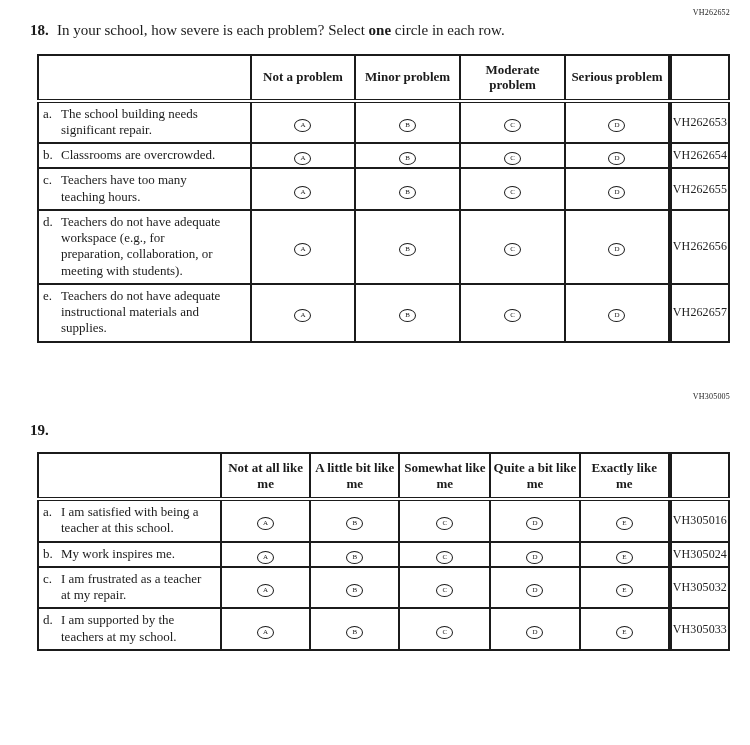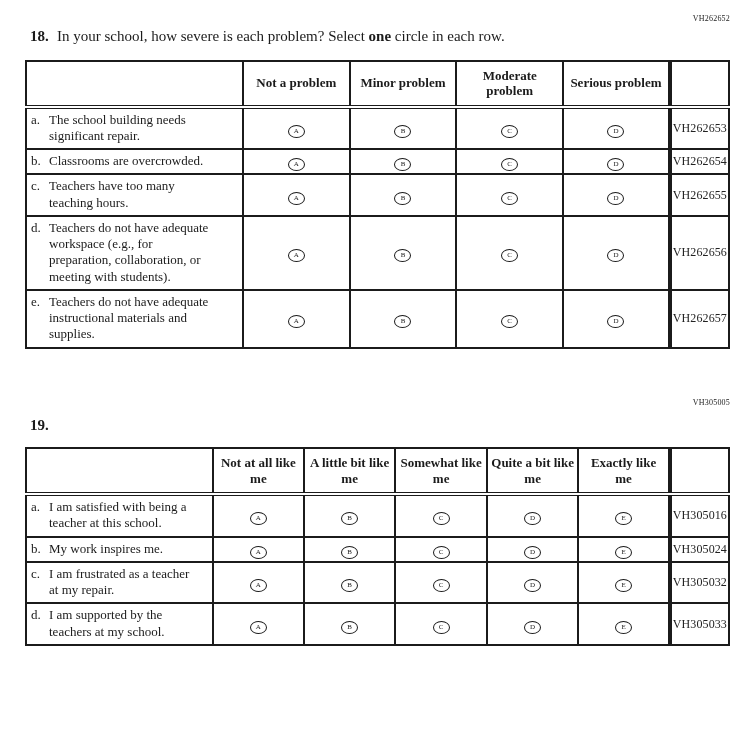--- a/index.html
+++ b/index.html
@@ -9,21 +9,21 @@
     width: 750px;
     height: 745px;
     overflow: hidden;
     font-family: "Liberation Serif", "DejaVu Serif", serif;
     color: #1b1b1b;
   }
   .page {
     box-sizing: border-box;
     width: 750px;
     height: 745px;
-    padding: 14px 20px 0 25px;
+    padding: 8px 20px 0 25px;
   }
   .accession {
     font-size: 8px;
     letter-spacing: 0.2px;
     text-align: right;
     color: #222;
     height: 11px;
   }
   .prompt {
     display: flex;
@@ -37,20 +37,21 @@
     width: 27px;
   }
   .qtext { max-width: 598px; }
   .qtext b { font-weight: bold; }
 
   table.grid {
     border-collapse: collapse;
     table-layout: fixed;
     margin-top: 13px;
     border: 2.5px solid #1b1b1b;
+    margin-left: 12px;
   }
   table.grid th, table.grid td {
     border: 2px solid #1b1b1b;
     box-sizing: border-box;
   }
   table.grid thead th {
     font-size: 13px;
     font-weight: bold;
     text-align: center;
     line-height: 1.18;
@@ -90,21 +91,21 @@
   td.rowcode {
     font-size: 12px;
     color: #222;
     text-align: center;
     vertical-align: middle;
     padding: 1px;
     letter-spacing: 0.1px;
   }
   .code-left-heavy { border-left: 4.5px solid #1b1b1b !important; }
   .section-gap { height: 49px; }
-  .q19 .accession { margin-bottom: 7px; }
+  .q19 .accession { margin-bottom: 18px; }
   .q19 table.grid { margin-top: 12px; }
 </style>
 </head>
 <body>
 
 <div class="page">
 
   <section class="question q18">
     <div class="accession">VH262652</div>
     <div class="prompt">

